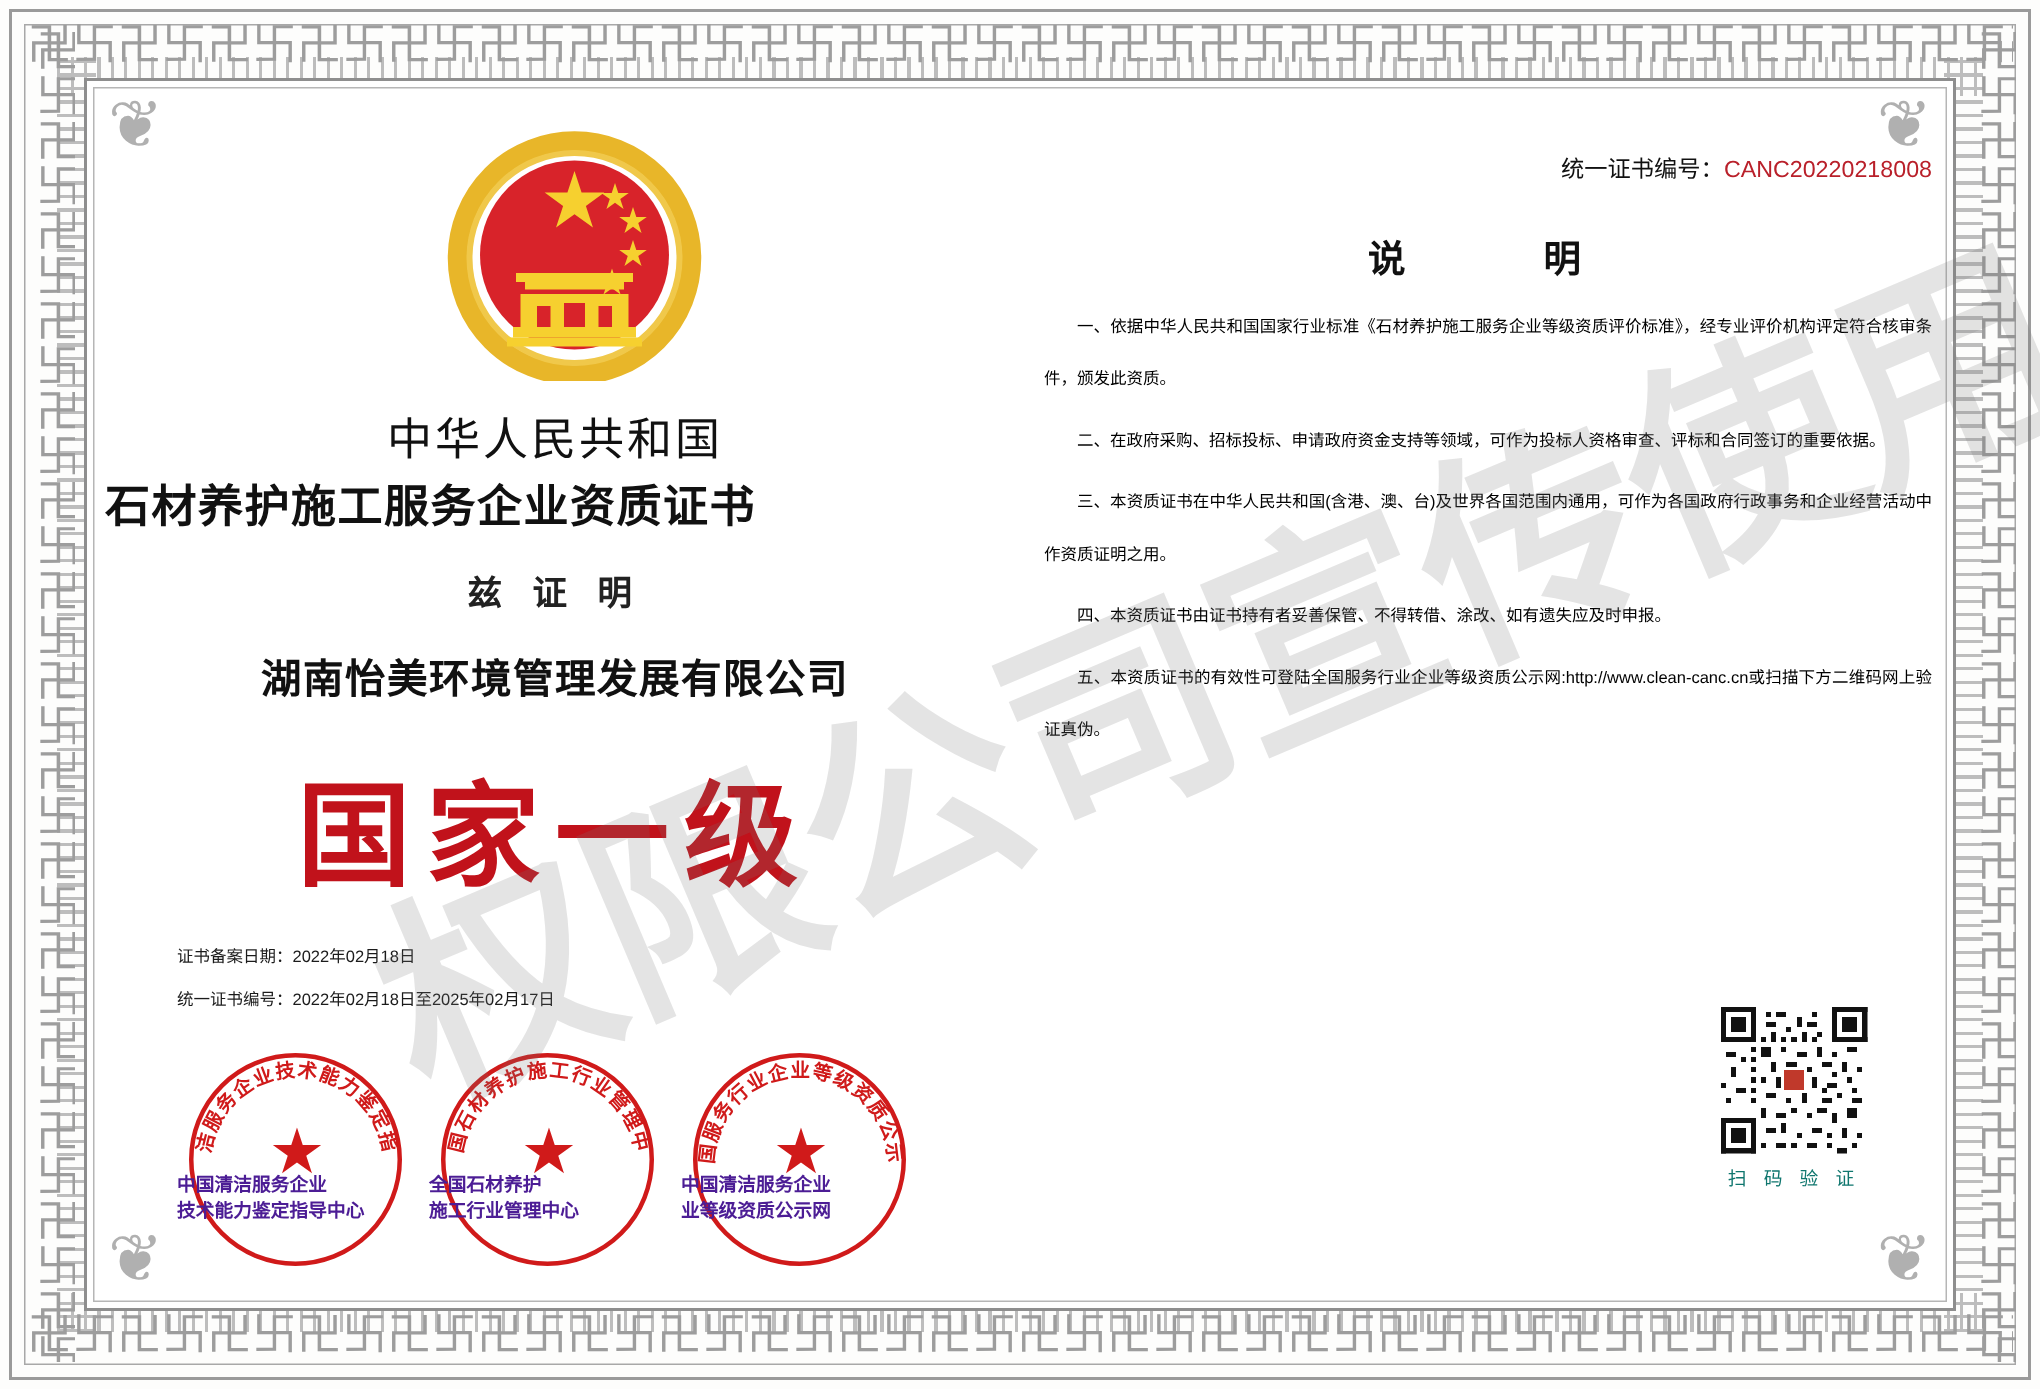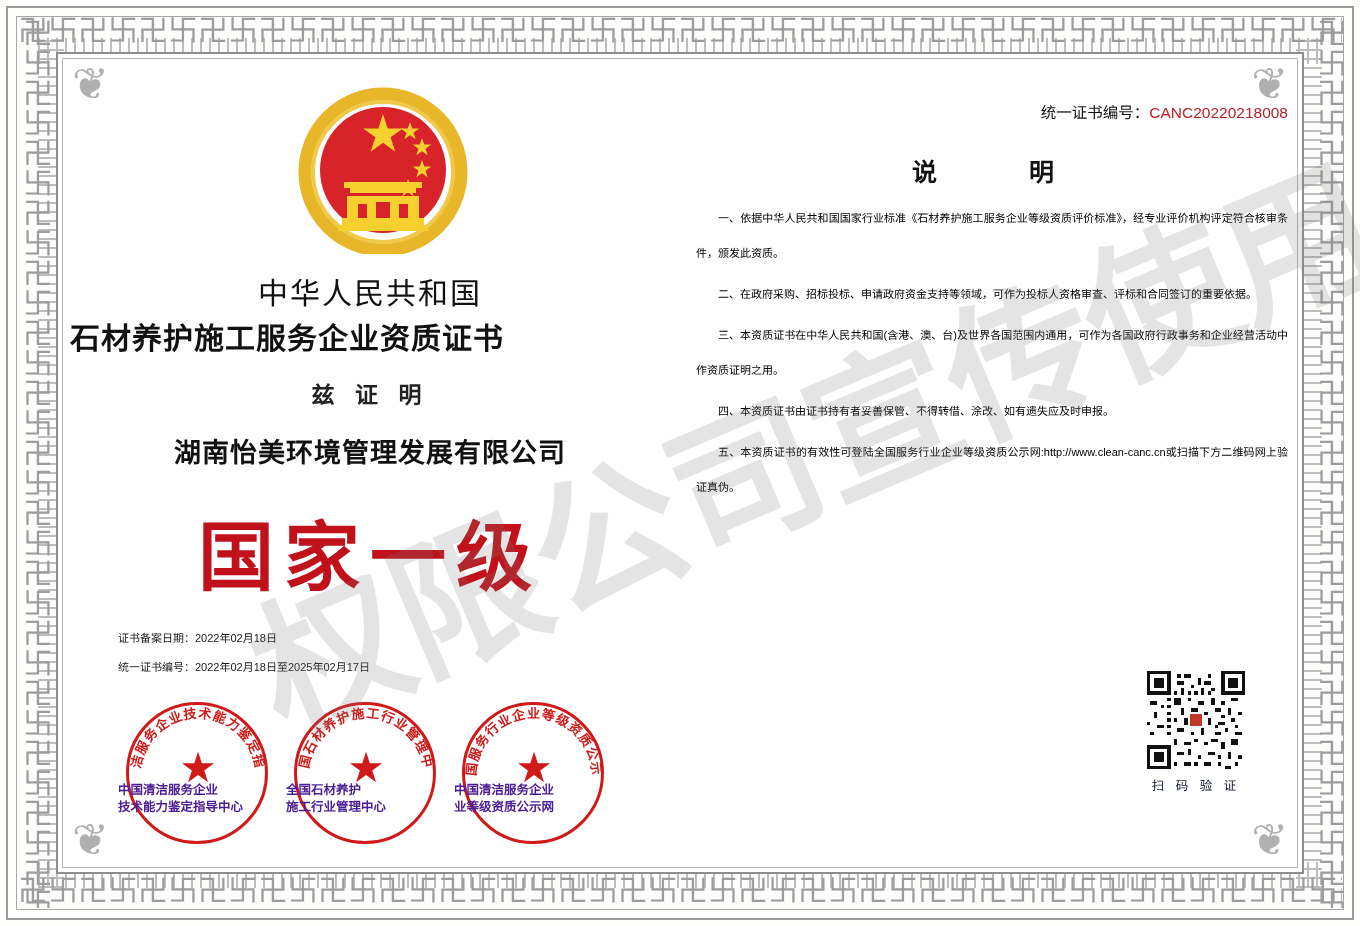--- a/index.html
+++ b/index.html
@@ -142,21 +142,21 @@
   .notice-body{
     position:absolute;left:6px;top:135px;width:592px;
     font-size:11px;color:#000000;line-height:35px;text-align:justify;
   }
   .notice-body p{margin:0 0 6px 0;text-indent:2em;}
 
   
   .qr-box{position:absolute;right:34px;bottom:66px;width:120px;}
   .qr{width:98px;height:98px;margin:0 auto;display:block;}
   .qr-label{
-    text-align:center;font-size:12.5px;color:#0f172a;margin-top:6px;letter-spacing:4px;
+    text-align:center;font-size:12.5px;color:#0f766e;margin-top:6px;letter-spacing:4px;
   }
 
   
   .watermark{
     position:absolute;left:0;top:0;width:1360px;height:926px;pointer-events:none;
     overflow:hidden;
   }
   .watermark span{
     position:absolute;left:210px;top:330px;
     font-size:150px;font-weight:bold;color:rgba(120,120,120,0.20);

